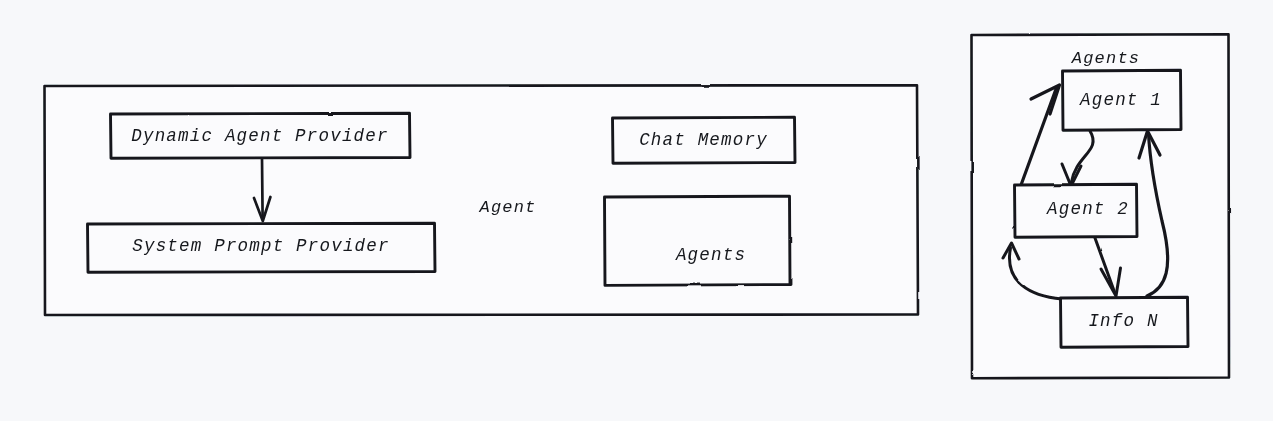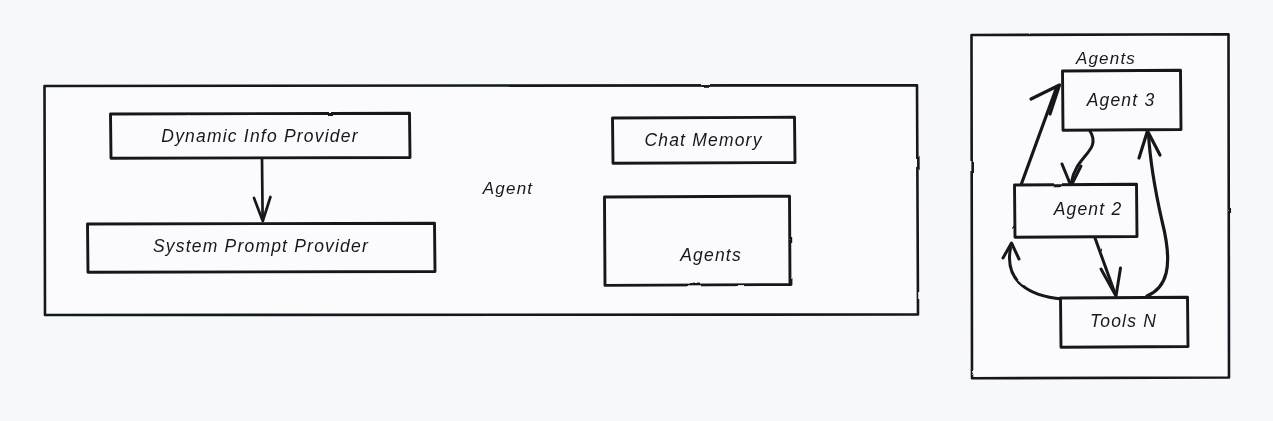--- a/index.html
+++ b/index.html
@@ -18,21 +18,21 @@
   svg.layer {
     position: absolute;
     left: 0;
     top: 0;
     width: 1273px;
     height: 421px;
   }
   .sketch-text {
     position: absolute;
     color: #16181d;
-    font-family: Liberation Sans, sans-serif;
+    font-family: Liberation Mono, monospace;
     font-style: italic;
     letter-spacing: 1.2px;
     white-space: pre;
     line-height: 1.18;
     text-align: center;
     pointer-events: none;
   }
   .box-label {
     font-size: 17.5px;
   }
@@ -126,37 +126,37 @@
       <g>
         <path d="M1014.5 185 L1136.5 184.3 L1137 236.5 L1015 237.3 Z" fill="#fbfbfd" stroke-width="2.9"></path>
       </g>
 
       <g>
         <path d="M1060.5 298 L1187.5 297.3 L1188 346.5 L1061 347.3 Z" fill="#fbfbfd" stroke-width="2.9"></path>
       </g>
     </g>
   </svg>
 
-  <div class="sketch-text box-label" style="left:110px; top:126px; width:300px;">Dynamic Info Provider</div>
+  <div class="sketch-text box-label" style="left:110px; top:126px; width:300px;">Dynamic Agent Provider</div>
 
   <div class="sketch-text box-label" style="left:87px; top:236px; width:348px;">System Prompt Provider</div>
 
   <div class="sketch-text box-label" style="left:612px; top:130px; width:183px;">Chat Memory</div>
 
   <div class="sketch-text box-label" style="left:618px; top:245px; width:186px;">Agents</div>
 
-  <div class="sketch-text free-label" style="left:473px; top:179px; width:70px;text-align:center;">Agent</div>
+  <div class="sketch-text free-label" style="left:473px; top:198px; width:70px;text-align:center;">Agent</div>
 
   <div class="sketch-text free-label" style="left:1066px; top:49px; width:80px;">Agents</div>
 
-  <div class="sketch-text box-label" style="left:1062px; top:90px; width:118px;">Agent 3</div>
+  <div class="sketch-text box-label" style="left:1062px; top:90px; width:118px;">Agent 1</div>
 
   <div class="sketch-text box-label" style="left:1014px; top:199px; width:148px;">Agent 2</div>
 
-  <div class="sketch-text box-label" style="left:1060px; top:311px; width:127px;">Tools N</div>
+  <div class="sketch-text box-label" style="left:1060px; top:311px; width:127px;">Info N</div>
 
   <div class="hit" style="left:44px; top:85px; width:874px; height:230px;"></div>
   <div class="hit" style="left:110px; top:113px; width:300px; height:45px;"></div>
   <div class="hit" style="left:87px; top:223px; width:348px; height:49px;"></div>
   <div class="hit" style="left:612px; top:117px; width:183px; height:46px;"></div>
   <div class="hit" style="left:604px; top:196px; width:186px; height:89px;"></div>
   <div class="hit" style="left:971px; top:34px; width:258px; height:344px;"></div>
   <div class="hit" style="left:1062px; top:70px; width:119px; height:60px;"></div>
   <div class="hit" style="left:1014px; top:184px; width:123px; height:53px;"></div>
   <div class="hit" style="left:1060px; top:297px; width:128px; height:50px;"></div>

